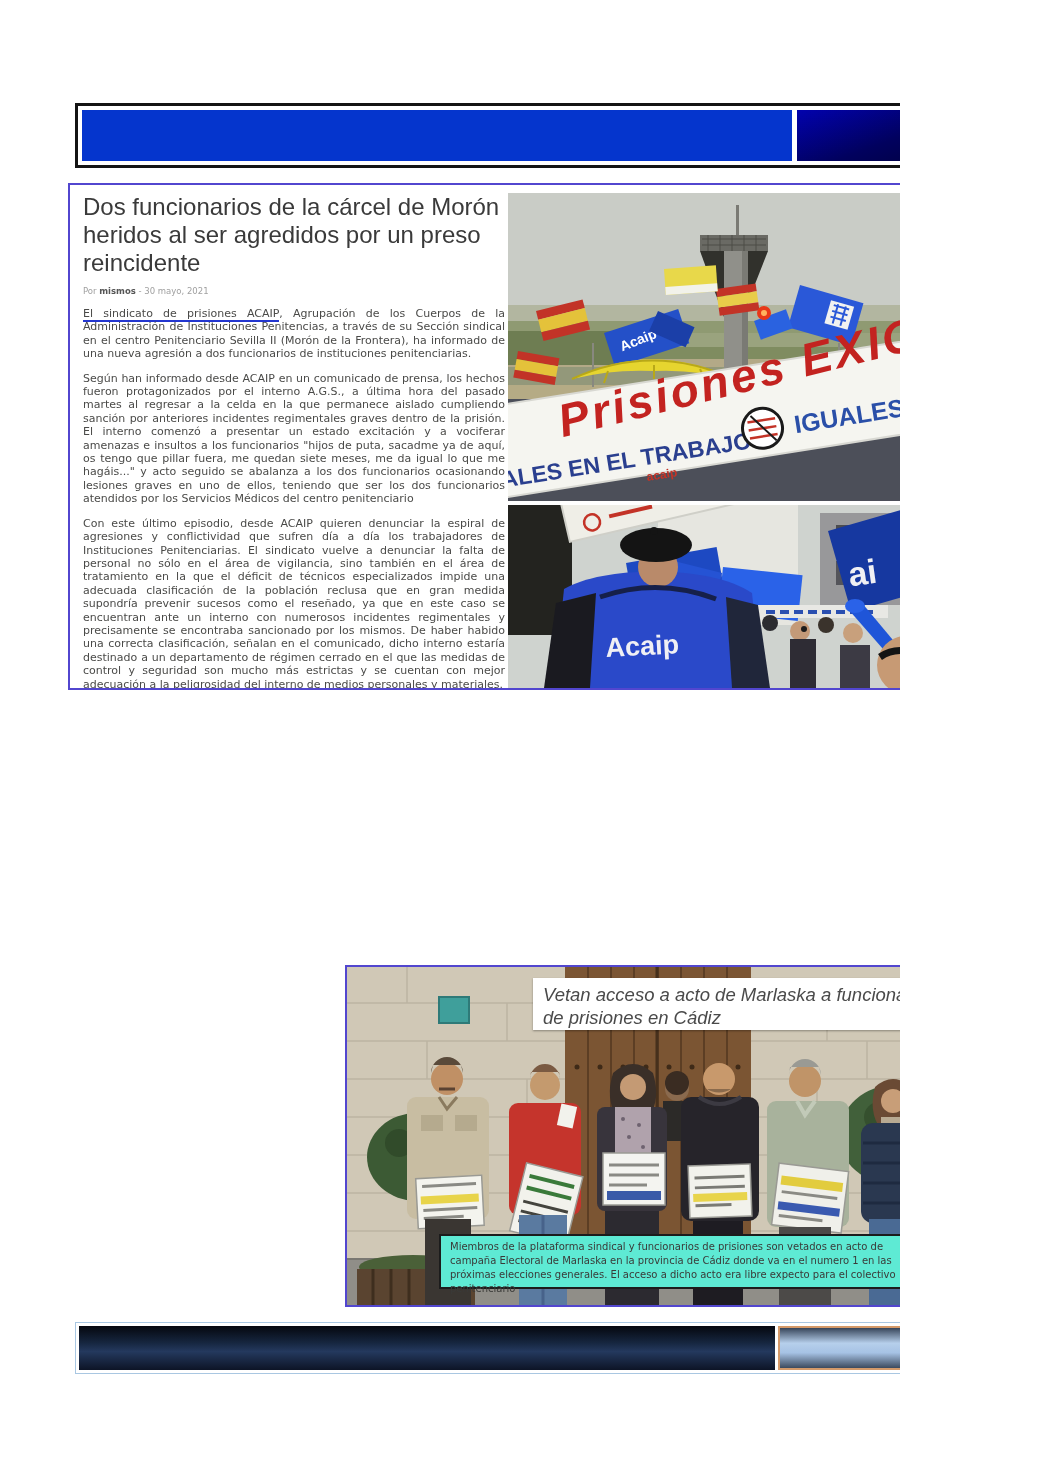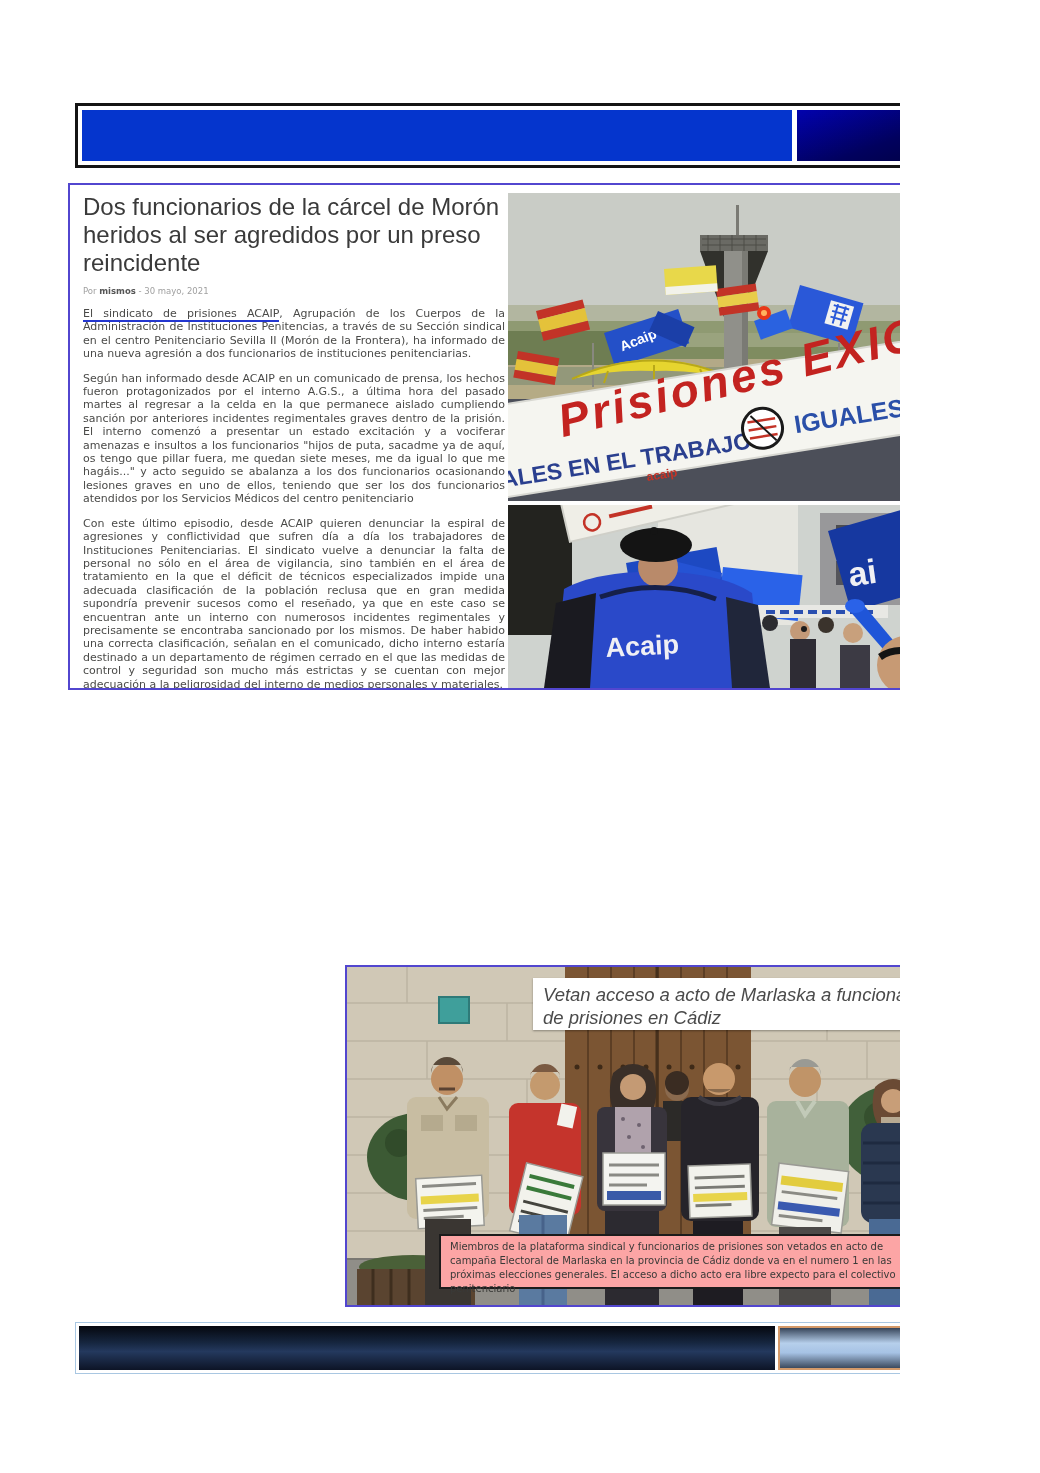--- a/index.html
+++ b/index.html
@@ -29,21 +29,21 @@
   .photo2{position:absolute;left:0;top:312px;width:458px;height:183px;overflow:hidden;}
 
   
   .article2{position:absolute;left:345px;top:965px;width:625px;height:342px;
             border:2px solid #5246cf;box-sizing:border-box;background:#cfc7b4;overflow:hidden;}
   .a2-title-box{position:absolute;left:186px;top:11px;width:428px;height:52px;background:#ffffff;
                 box-shadow:0 1px 2px rgba(0,0,0,.35);padding:5px 8px 0 10px;box-sizing:border-box;z-index:5;font-style:italic;}
   .a2-title{margin:0;font-size:18.5px;line-height:23px;font-weight:400;color:#4a4a4a;
             font-family:"Liberation Sans",sans-serif;}
   .a2-date{position:absolute;right:10px;bottom:8px;font-size:7.5px;color:#b4ab99;}
-  .a2-caption{position:absolute;left:92px;top:267px;width:498px;height:55px;background:#fca5a5;
+  .a2-caption{position:absolute;left:92px;top:267px;width:498px;height:55px;background:#5eead4;
               border:2px solid #1c1c1c;box-sizing:border-box;padding:4px 9px;z-index:5;
               font-size:10px;line-height:14px;color:#3a3a38;font-family:"DejaVu Sans",sans-serif;}
 
   
   .footer{position:absolute;left:75px;top:1322px;width:885px;height:52px;background:#ffffff;
           border:1px solid #a9c7e2;box-sizing:border-box;}
   .footer-dark{position:absolute;left:3px;top:3px;width:696px;height:44px;
                background:linear-gradient(180deg,#05070e 0%,#16263f 38%,#24395e 58%,#0d1426 100%);}
   .footer-light{position:absolute;left:702px;top:3px;width:160px;height:44px;
                 border:2px solid #d49a6a;box-sizing:border-box;

